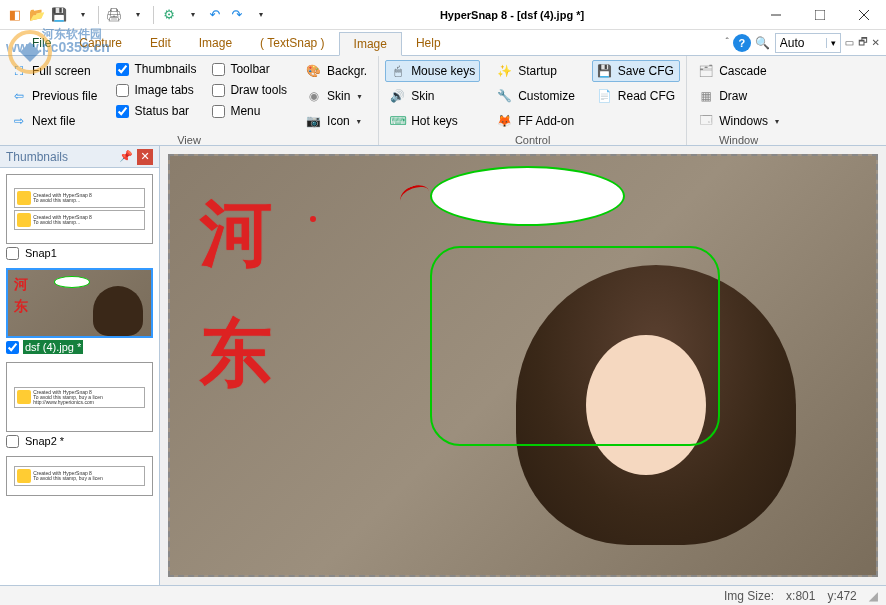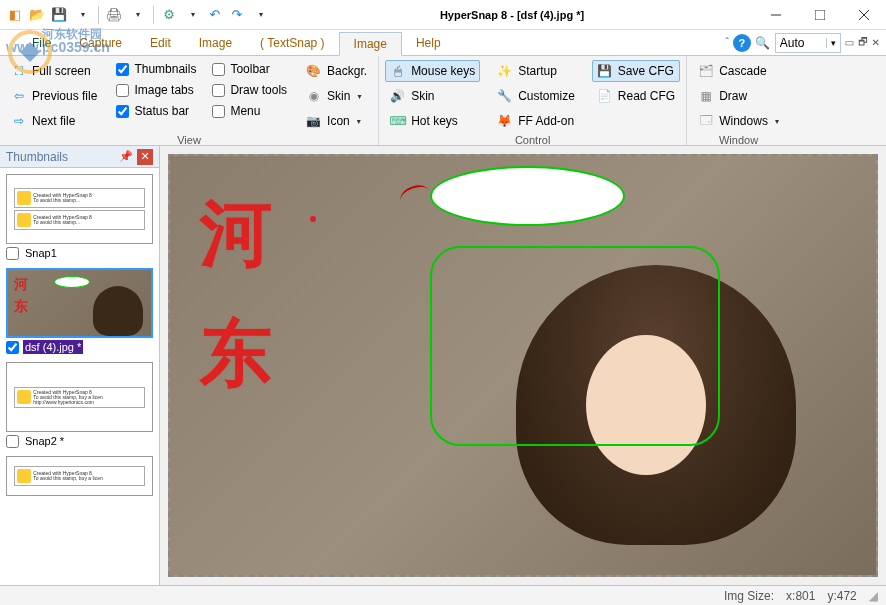--- a/index.html
+++ b/index.html
@@ -44,21 +44,21 @@
 .thumb-hdr { height: 22px; background: #e8eef5; border-bottom: 1px solid #b6c8da; display: flex; align-items: center; padding: 0 6px; }
 .thumb-hdr-title { flex: 1; color: #5a7aa0; }
 .pin { font-size: 11px; cursor: pointer; color: #555; }
 .close-x { width: 16px; height: 16px; background: #d04a3a; color: #fff; display: flex; align-items: center; justify-content: center; font-size: 11px; cursor: pointer; margin-left: 4px; }
 .thumb-list { flex: 1; overflow-y: auto; padding: 6px; }
 .thumb-item { margin-bottom: 8px; }
 .thumb-img { width: 100%; height: 70px; border: 1px solid #999; background: #fff; display: flex; align-items: center; justify-content: center; cursor: pointer; position: relative; overflow: hidden; }
 .thumb-img.sel { border: 2px solid #3399ff; }
 .thumb-cap { display: flex; align-items: center; gap: 4px; margin-top: 2px; }
 .thumb-cap .name { font-size: 11px; padding: 1px 2px; }
-.thumb-cap .name.sel { background: #4c1d95; color: #fff; }
+.thumb-cap .name.sel { background: #15803d; color: #fff; }
 
 
 .canvas-area { flex: 1; background: #f0f0f0; position: relative; padding: 8px; }
 .canvas { width: 100%; height: 100%; background: #a09485; border: 2px dashed #888; position: relative; overflow: hidden; }
 .photo-bg { position: absolute; inset: 0; background: linear-gradient(135deg, #8a7d6c 0%, #9c8f7d 50%, #7a6d5b 100%); }
 .photo-person { position: absolute; right: 40px; bottom: 0; width: 380px; height: 340px; }
 .hair { position: absolute; width: 280px; height: 280px; background: radial-gradient(ellipse at 50% 30%, #5a4030 0%, #3a2818 60%, #2a1c10 100%); border-radius: 50% 50% 40% 40%; top: 30px; left: 60px; }
 .face { position: absolute; width: 120px; height: 140px; background: #f5d8c0; border-radius: 50%; top: 100px; left: 130px; }
 .green-rect { position: absolute; border: 2px solid #0c0; border-radius: 30px; top: 90px; left: 260px; width: 290px; height: 200px; }
 .green-oval { position: absolute; border: 2px solid #0c0; background: #fff; border-radius: 50%; top: 10px; left: 260px; width: 195px; height: 60px; }

